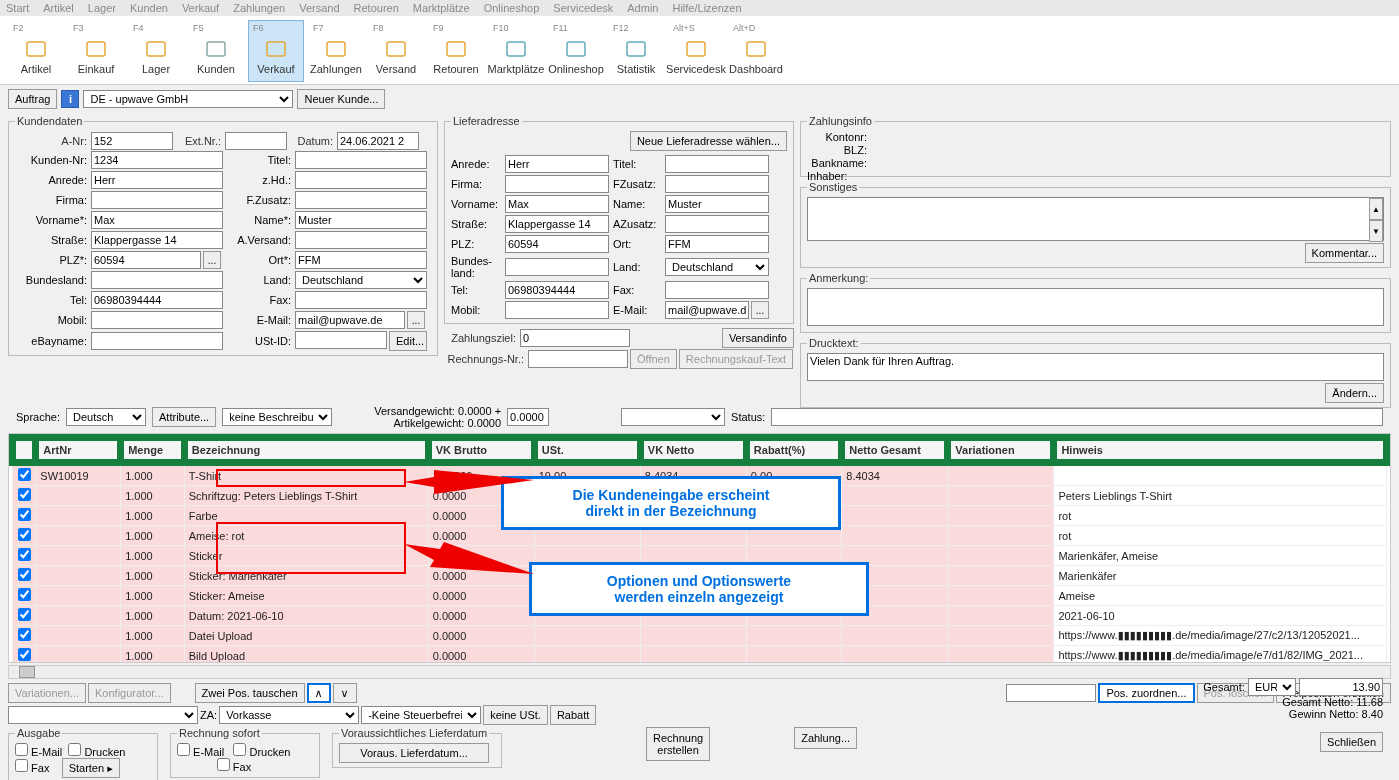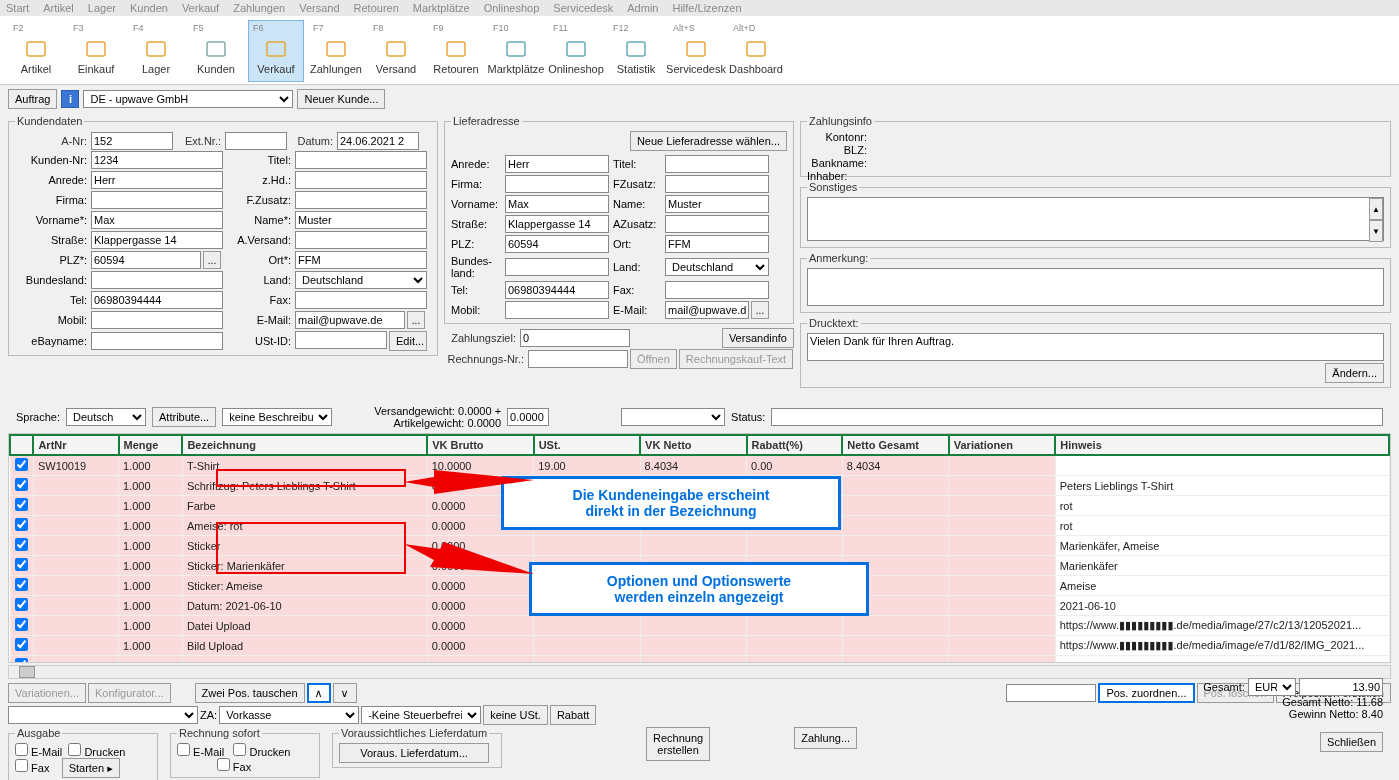--- a/index.html
+++ b/index.html
@@ -24,21 +24,21 @@
 .lab.w{width:72px}
 input[type=text],select,textarea{border:1px solid #888;background:#fff;height:18px;padding:1px 2px;font-size:11px}
 textarea{resize:none}
 button{border:1px solid #999;background:#eee;height:20px;padding:2px 6px;cursor:pointer;font-size:11px}
 button:disabled{color:#999}
 .btn-small{width:18px;height:18px;padding:0;font-size:10px}
 .toprow{display:flex;align-items:center;gap:4px;margin:2px 0}
 .grid-toolbar{display:flex;align-items:center;padding:2px 16px;gap:6px}
 .table-wrap{margin:2px 8px;border:1px solid #ccc;background:#fff;height:230px;overflow:hidden;position:relative}
 table{border-collapse:collapse;width:100%}
-th{text-align:left;background:#f5f5f5;border:2px solid #15803d;padding:3px 4px;color:#333}
+th{text-align:left;background:#f5f5f5;border:7px solid #15803d;padding:3px 4px;color:#333}
 td{border:1px solid #eee;padding:2px 4px;height:17px;color:#222}
 td.pink{background:#fadada}
 td.chk{width:22px;text-align:center}
 .redbox{position:absolute;border:2px solid #e00;pointer-events:none}
 .callout{position:absolute;border:3px solid #0070e0;background:#fff;color:#0070e0;font-weight:bold;font-size:14px;padding:8px 14px;text-align:center}
 .arrow{position:absolute;pointer-events:none}
 .bottombar{padding:2px 8px}
 .bottombar .row{margin:2px 0}
 .totals{position:absolute;right:16px;bottom:60px;text-align:right}
 .totals .big{font-size:11px}
@@ -307,20 +307,21 @@
         <div><span style="display:inline-block;width:60px;text-align:right">Bankname:</span></div>
         <div><span style="display:inline-block;width:60px;">Inhaber:</span></div>
       </div>
     </fieldset>
     <fieldset>
       <legend>Sonstiges</legend>
       <div class="ta-wrap" style="width:100%"><textarea style="width: 100%; height: 44px;"></textarea><div class="ta-side">
             <button>▲</button>
             <button>▼</button>
           </div></div>
+      <div style="text-align:right"><button>Kommentar...</button></div>
     </fieldset>
     <fieldset>
       <legend>Anmerkung:</legend>
       <textarea style="width: 100%; height: 38px;"></textarea>
     </fieldset>
     <fieldset>
       <legend>Drucktext:</legend>
       <textarea style="width: 100%; height: 28px;">Vielen Dank für Ihren Auftrag.</textarea>
       <div style="text-align:right"><button>Ändern...</button></div>
     </fieldset>

